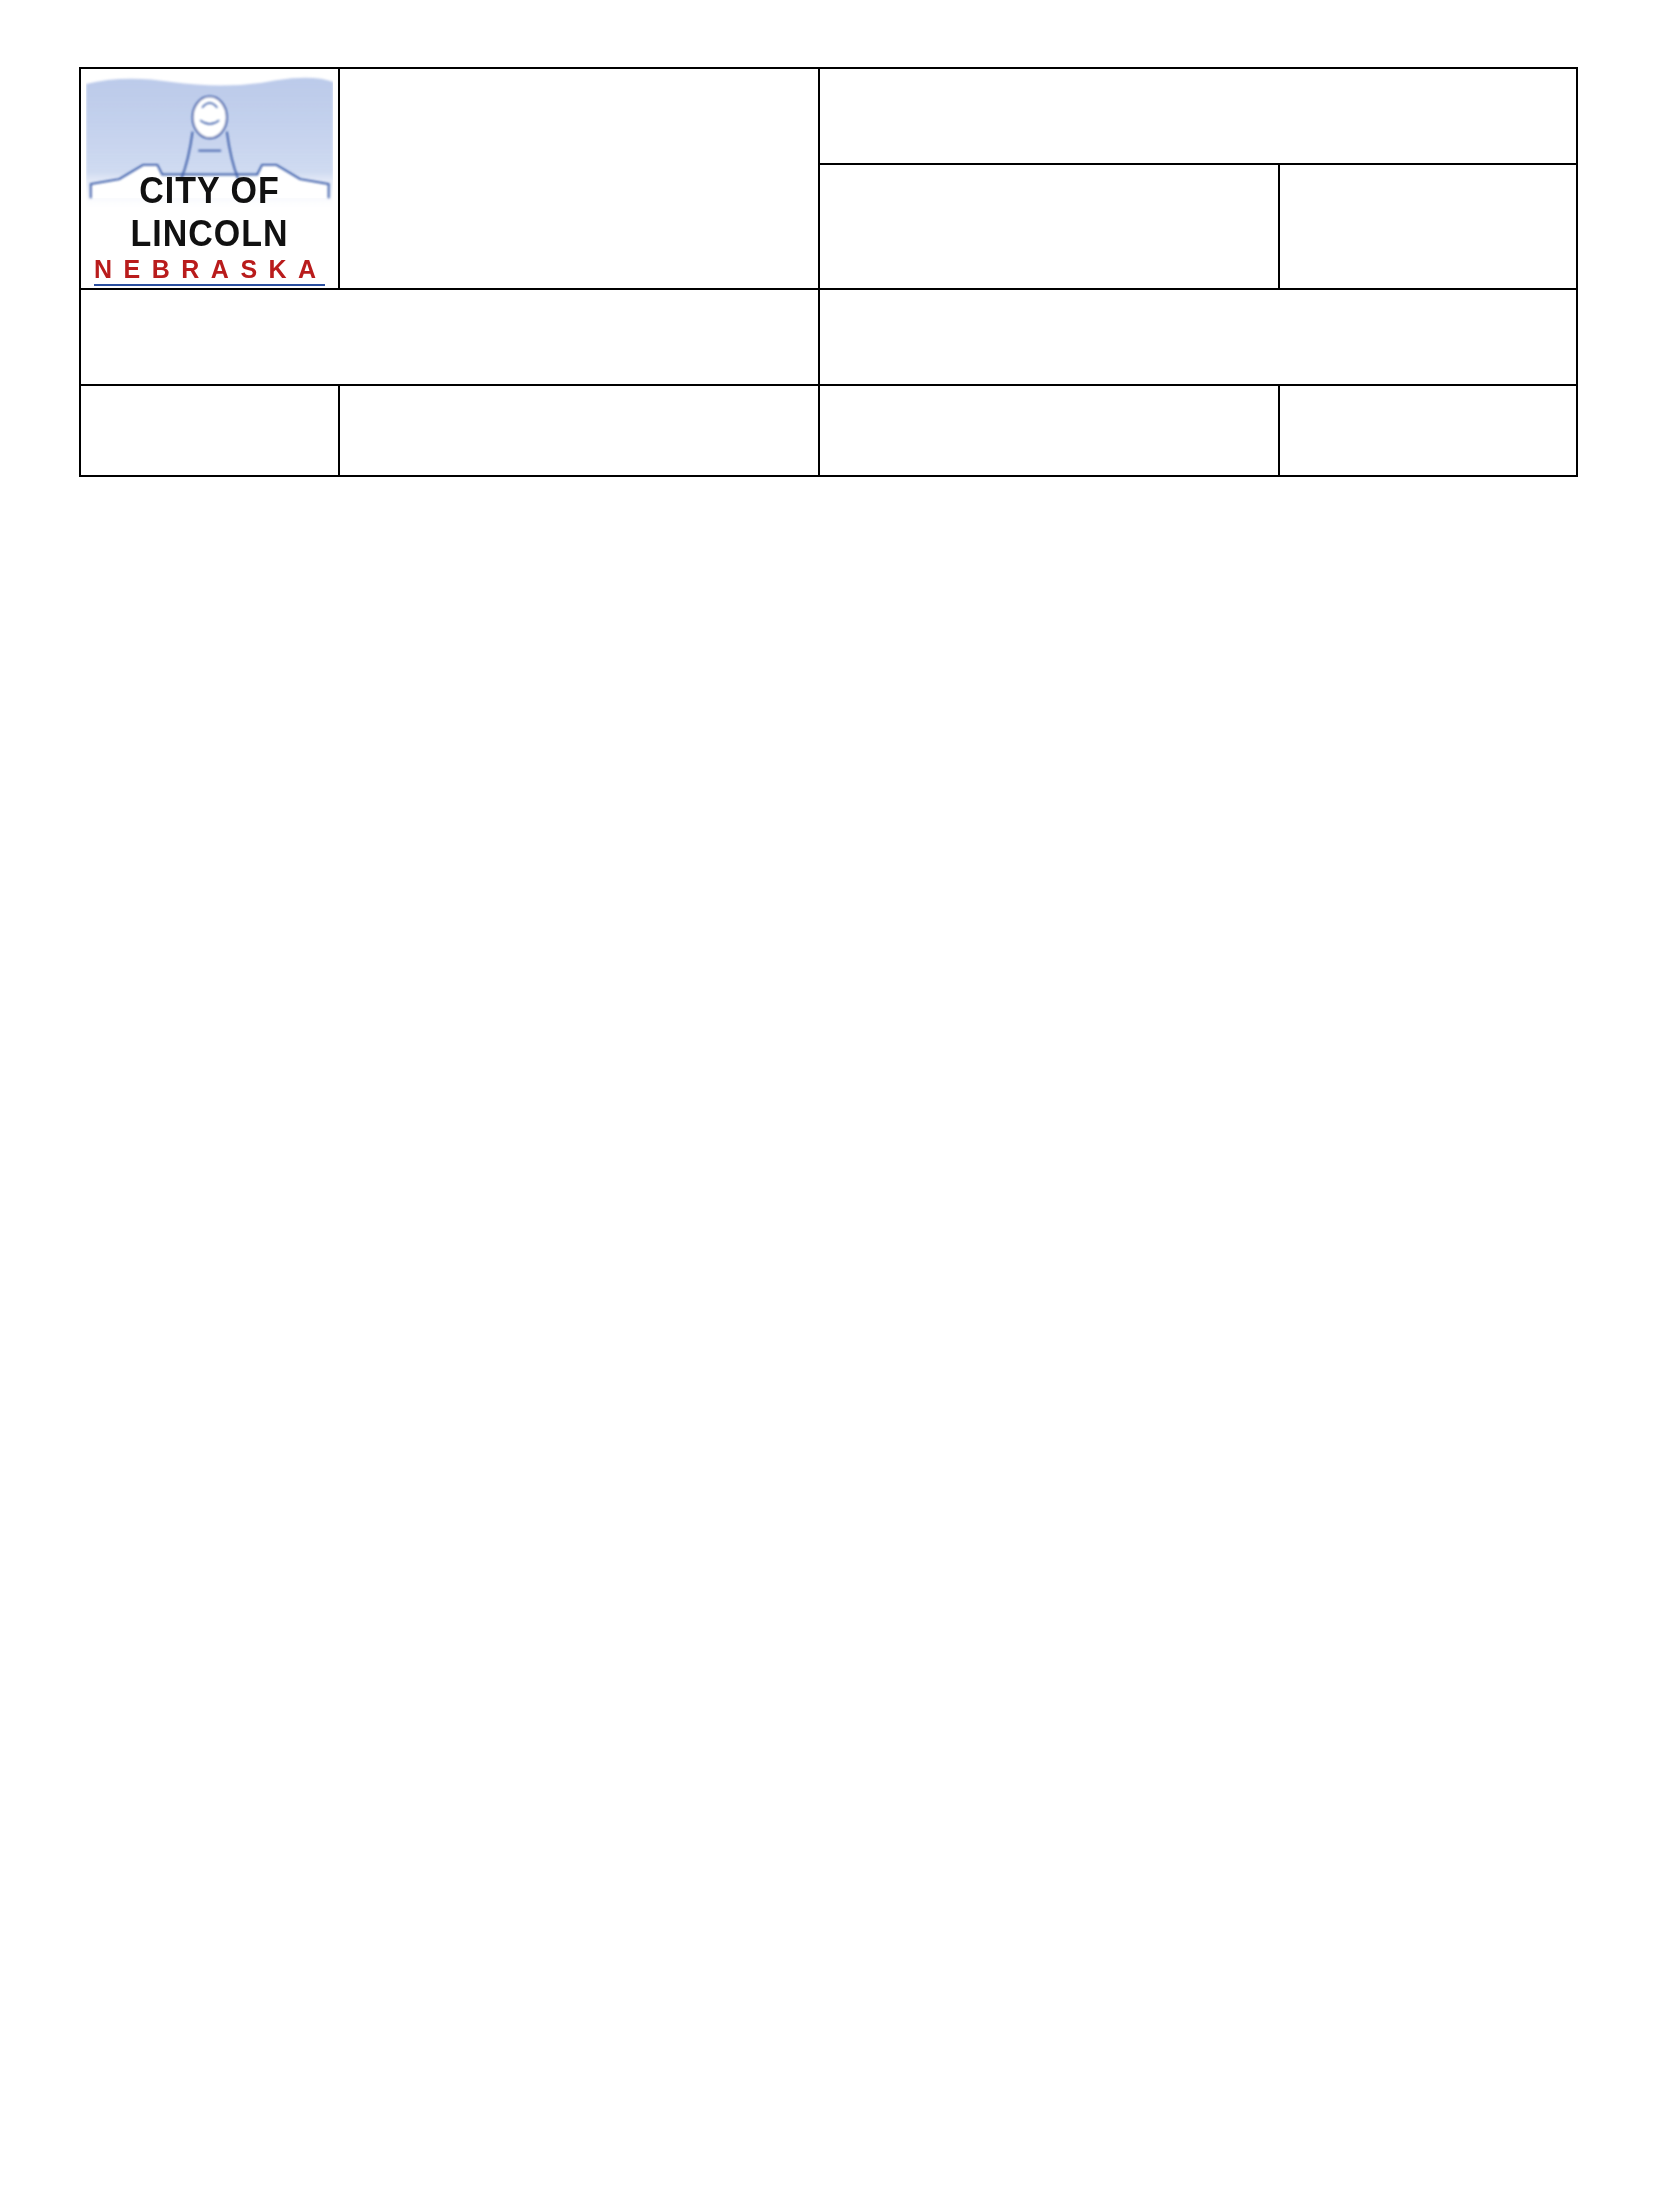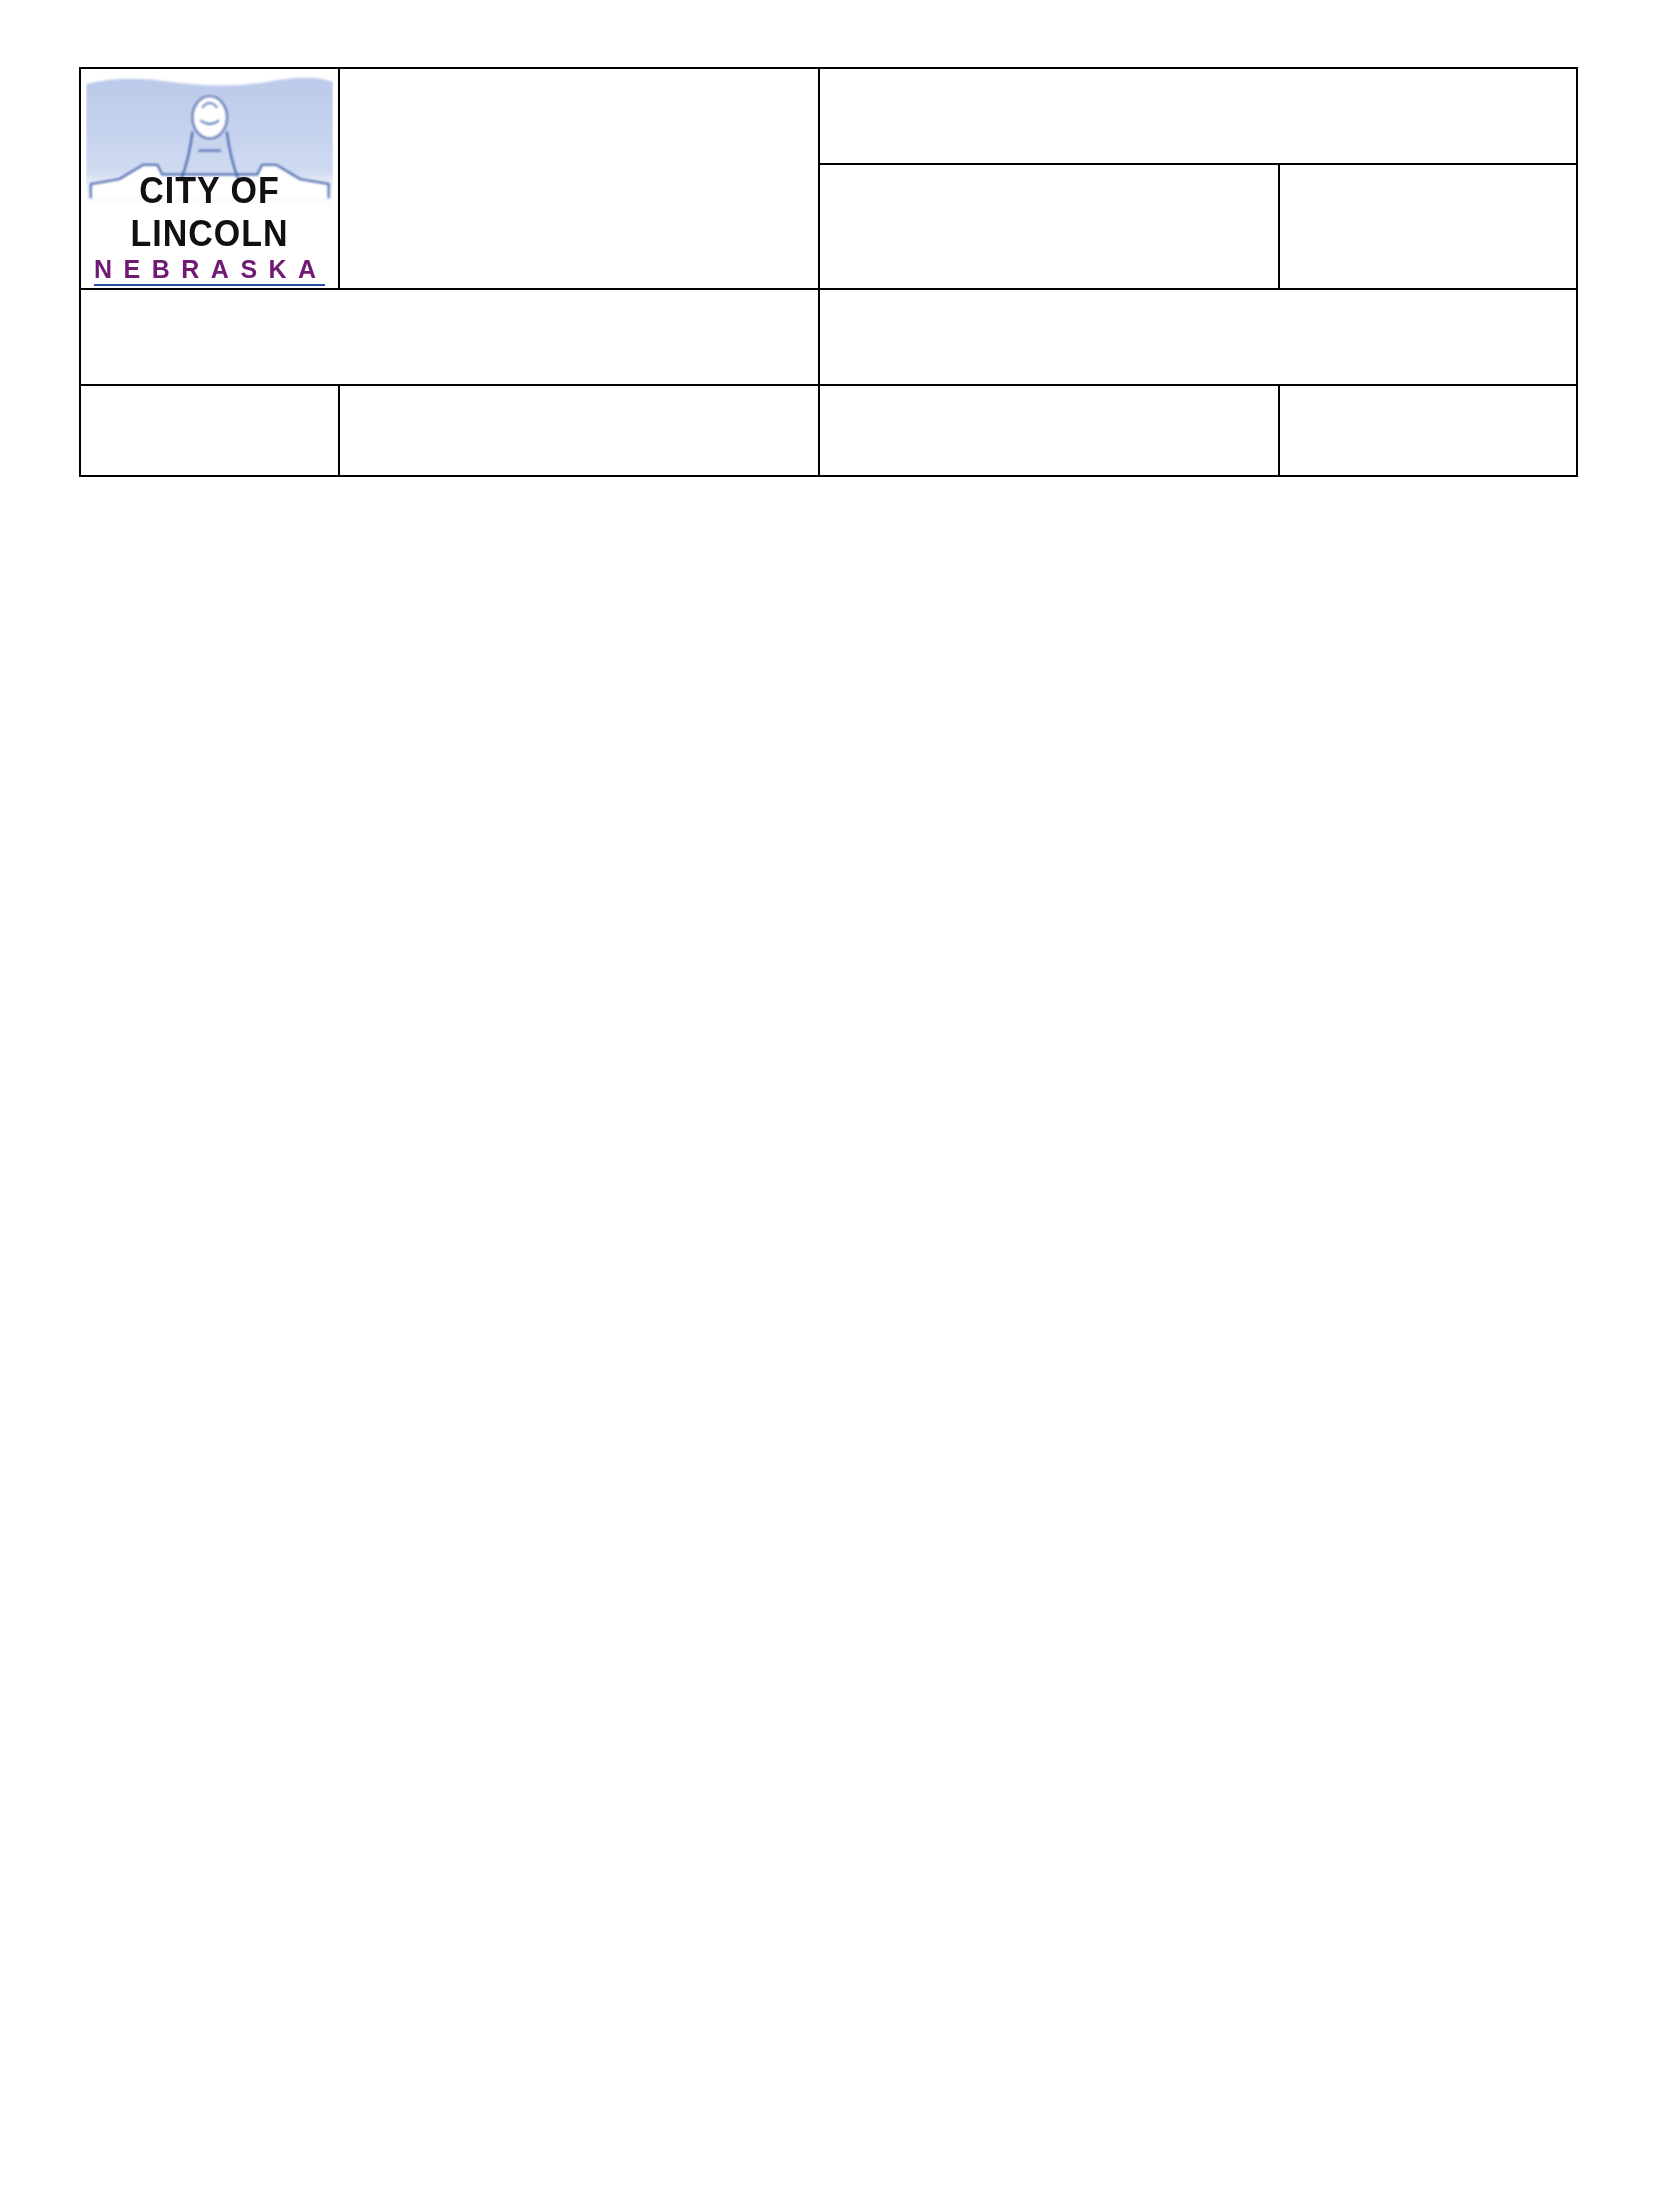--- a/index.html
+++ b/index.html
@@ -59,21 +59,21 @@
     .logo-text-2 {
       position: absolute;
       bottom: 1.9px;
       left: 0;
       right: 0;
       text-align: center;
       font-family: 'Arial Narrow', Arial, sans-serif;
       font-weight: 700;
       font-size: 25px;
       letter-spacing: 11.5px;
-      color: #701a75;
+      color: #b91c1c;
       border-bottom: 2.9px solid #2a4fa0;
       padding-bottom: 0px;
       display: block;
       width: 231px;
       margin: 0 auto;
     }
     .cell-mid {
       width: 480px;
     }
     .cell-r1c3 {

